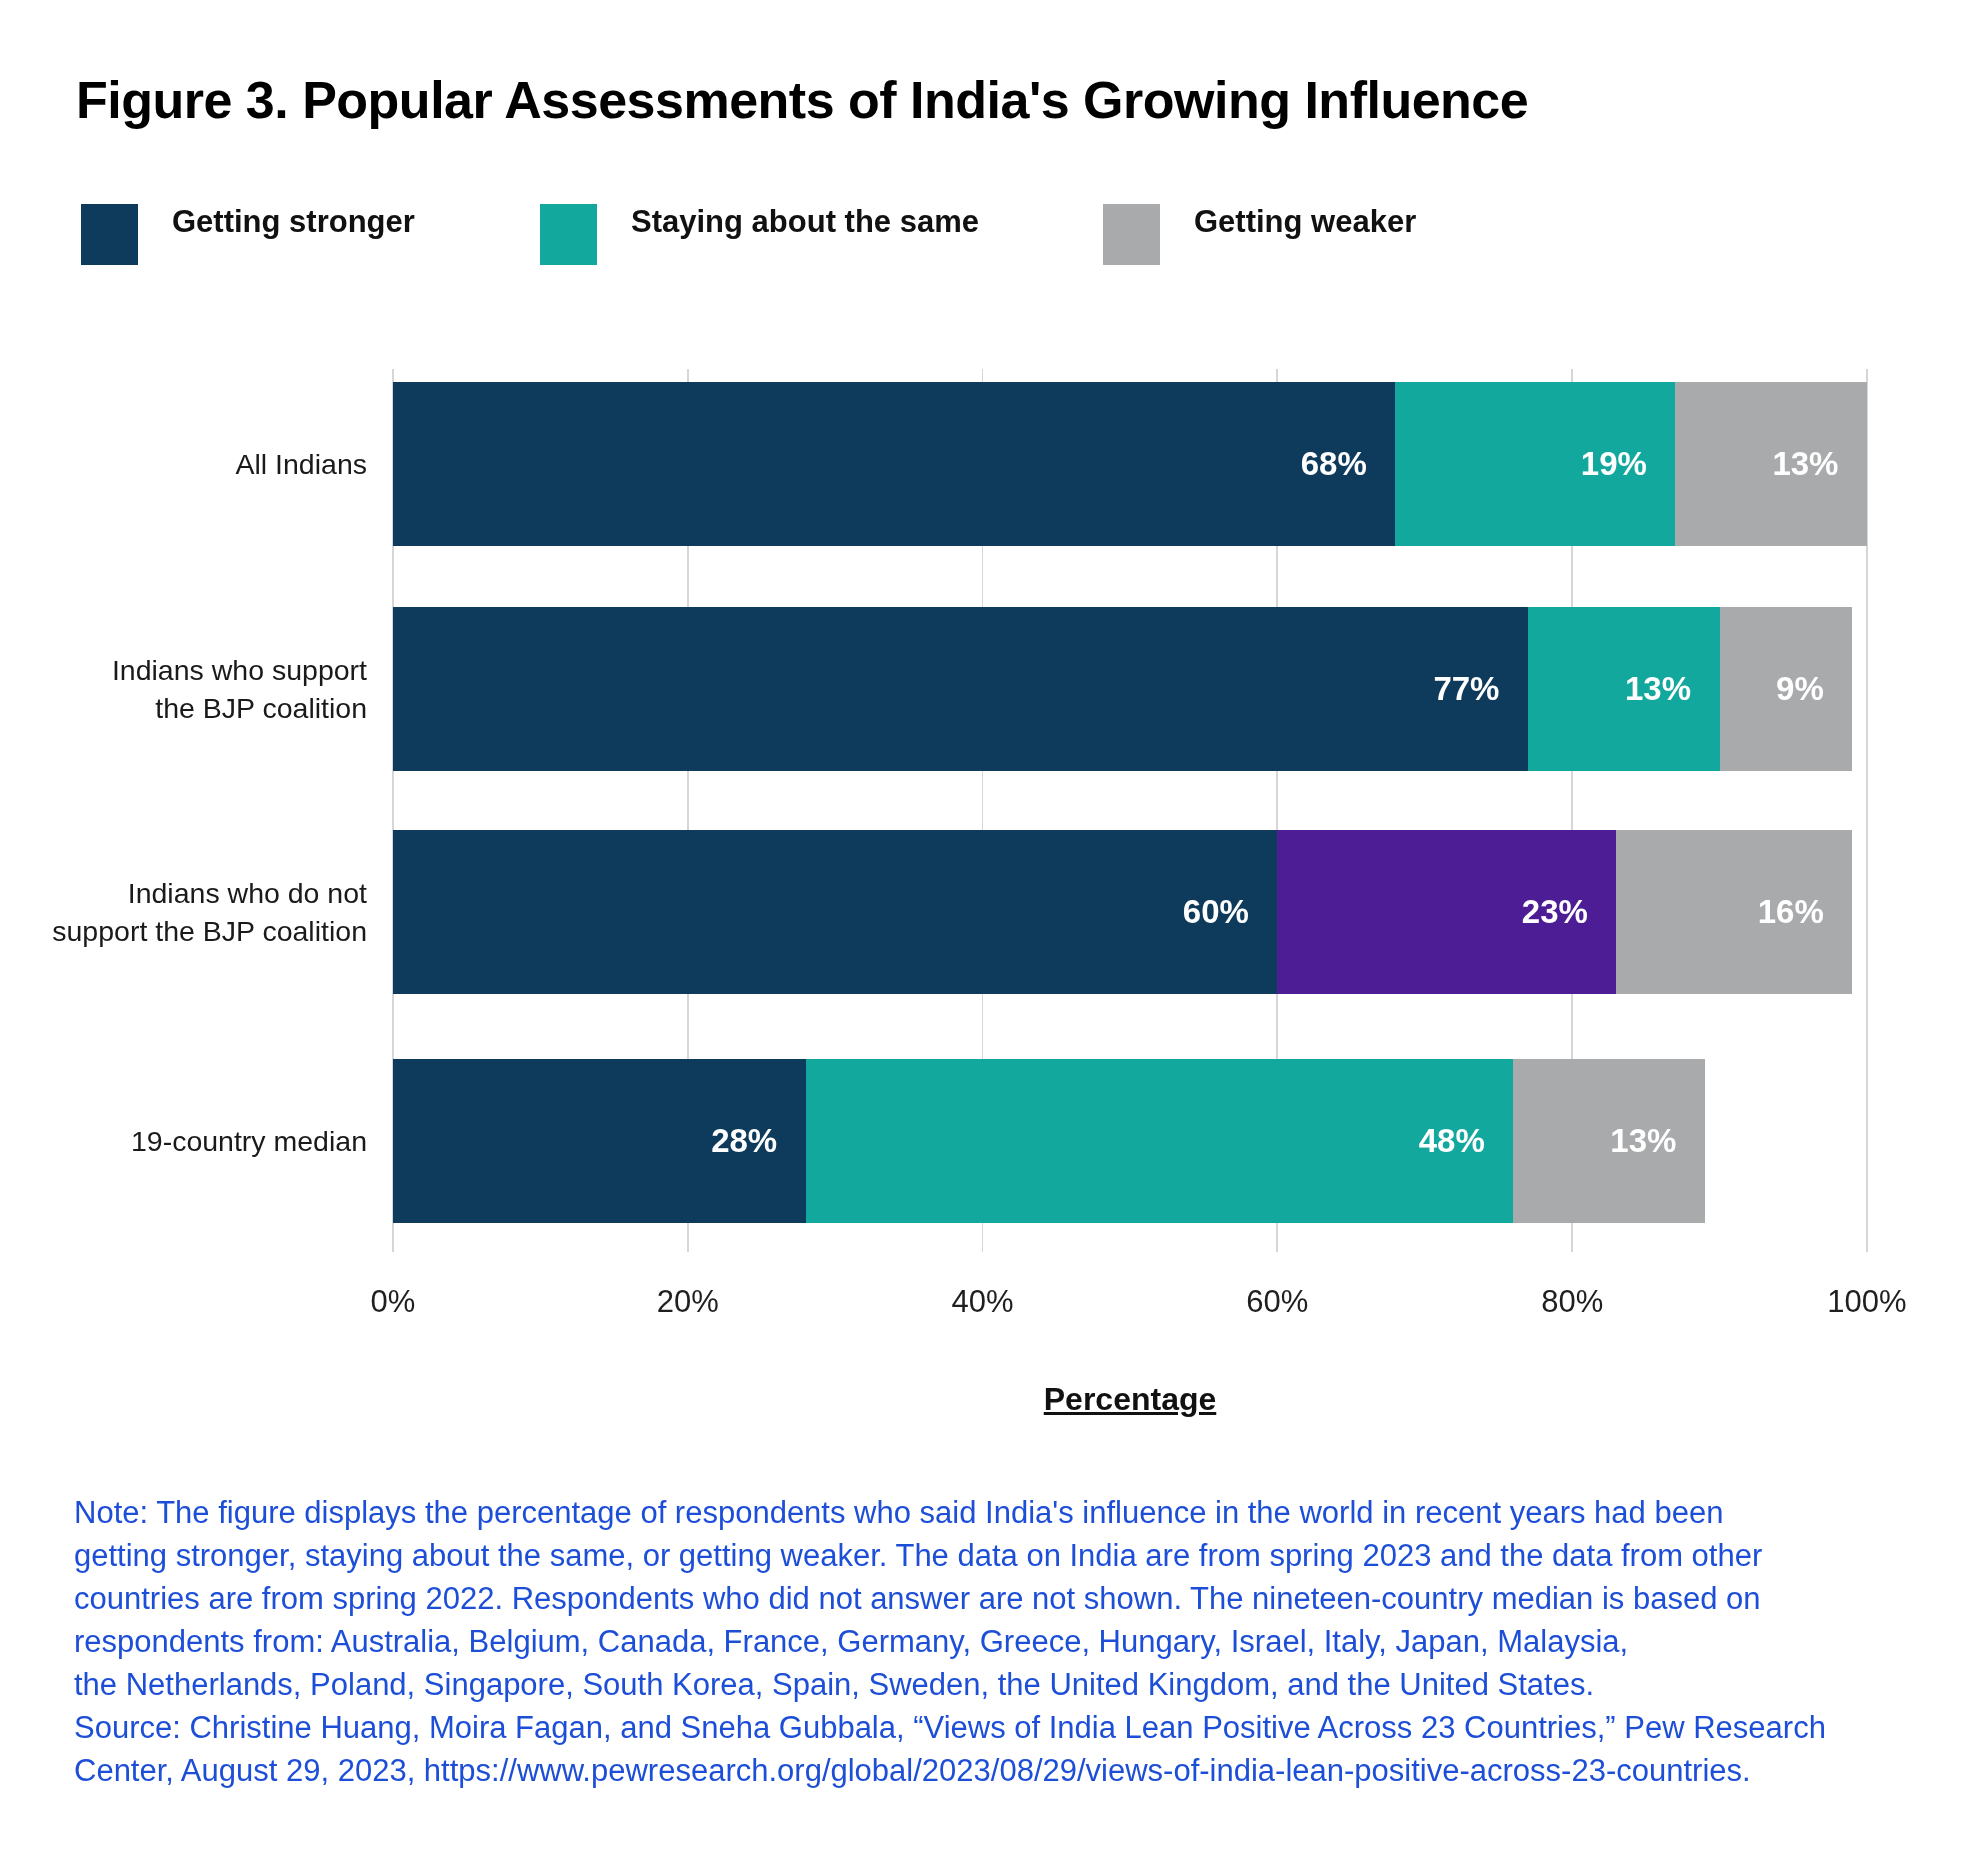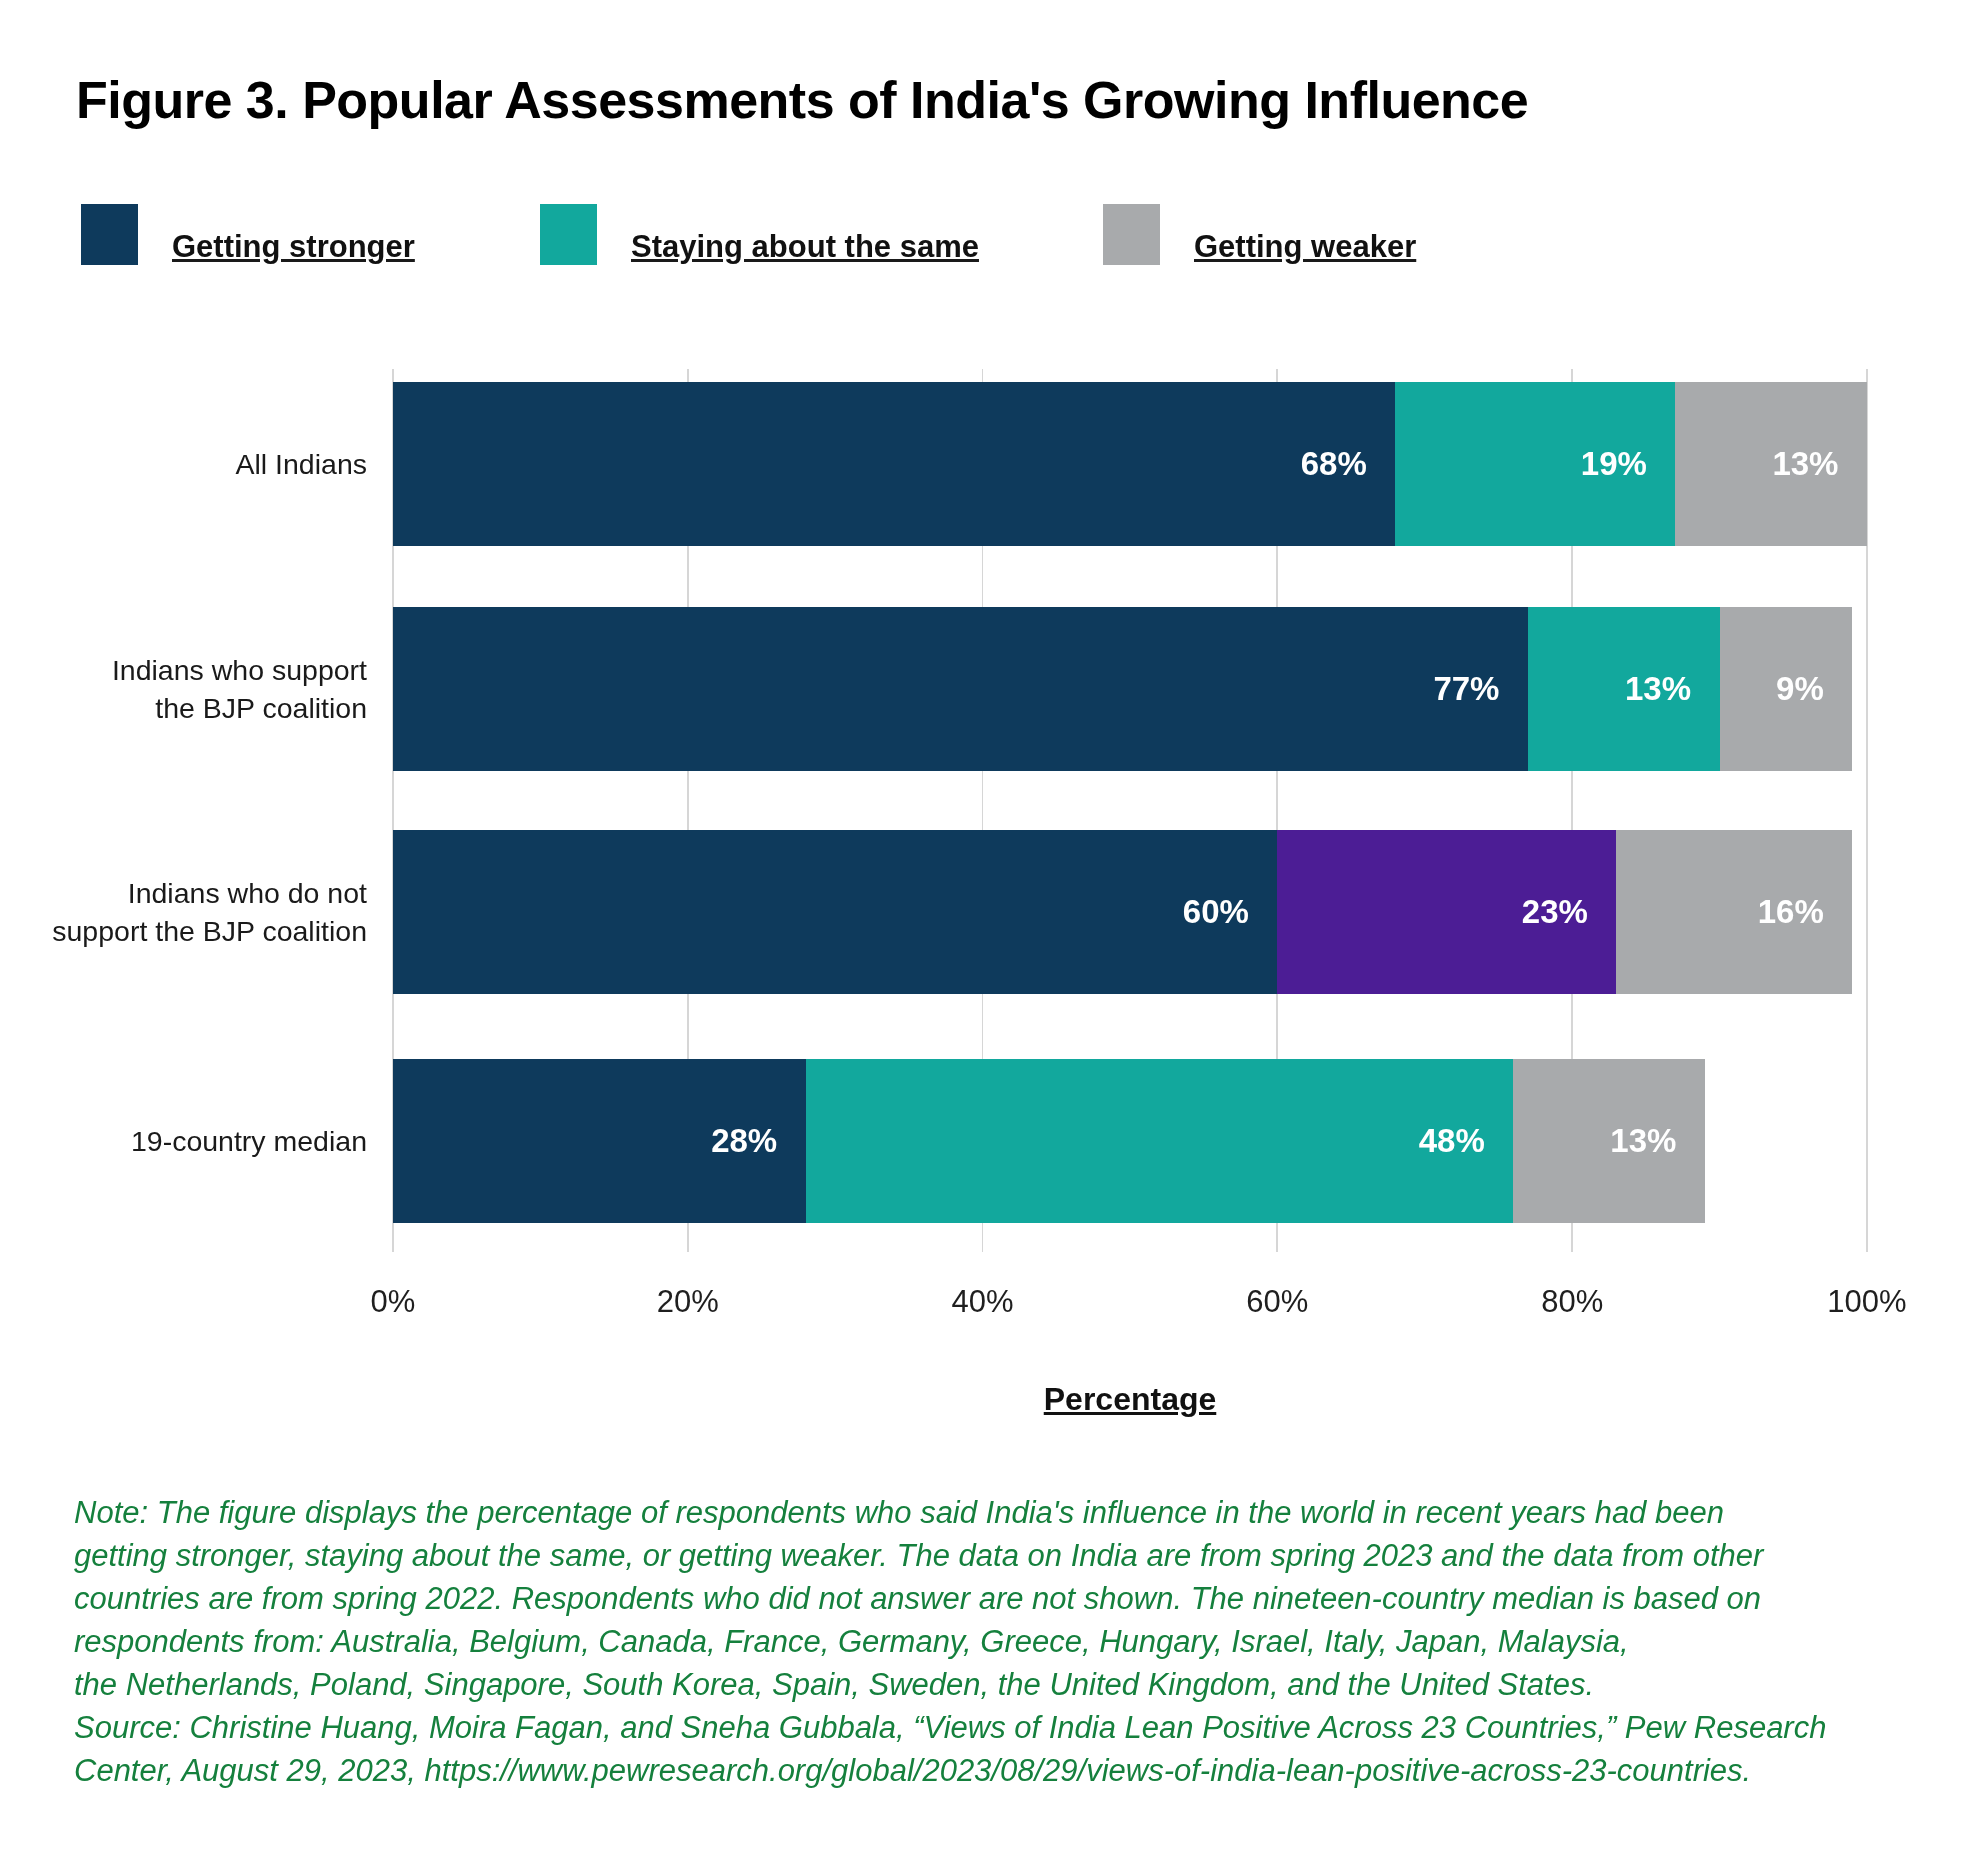--- a/index.html
+++ b/index.html
@@ -11,21 +11,21 @@
     color:#1a1a1a;
     overflow:hidden;
   }
   .fig-title{
     position:absolute;left:76px;top:70px;
     font-size:52px;font-weight:800;letter-spacing:-0.5px;color:#000000;
     margin:0;white-space:nowrap;
   }
   .legend-item{
     position:absolute;top:204px;height:61px;
-    display:flex;align-items:flex-end;gap:34px;text-decoration:underline;
+    display:flex;align-items:flex-start;gap:34px;
   }
   .legend-swatch{width:57px;height:61px;flex:0 0 auto;}
   .legend-label{font-size:31px;font-weight:700;color:#111111;white-space:nowrap;}
 
   .plot{
     position:absolute;left:393px;top:369px;width:1474px;height:883px;
   }
   .gridline{
     position:absolute;top:0;bottom:0;width:1.9px;background:#d6d6d6;z-index:0;
   }
@@ -52,21 +52,21 @@
   .x-tick{
     position:absolute;top:0;transform:translateX(-50%);
     font-size:31px;color:#1f1f1f;white-space:nowrap;
   }
   .x-axis-title{
     position:absolute;left:393px;top:1381px;width:1474px;
     text-align:center;font-size:32px;font-weight:700;color:#111111;text-decoration:underline;
   }
   .note{
     position:absolute;left:74px;top:1491px;width:1864px;
-    font-size:31px;font-weight:300;line-height:43px;color:#15803d;font-style:italic;
+    font-size:31px;font-weight:300;line-height:43px;color:#1d4ed8;
   }
   .note-line{display:block;white-space:nowrap;}
 </style>
 </head>
 <body>
 
 <div class="canvas">
 
   <h1 class="fig-title">Figure 3. Popular Assessments of India's Growing Influence</h1>
 

